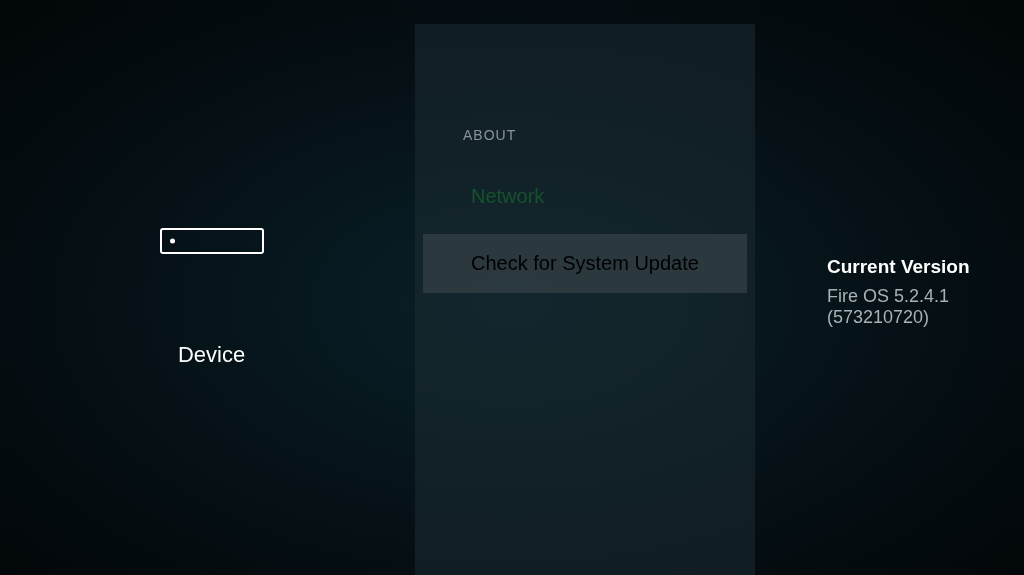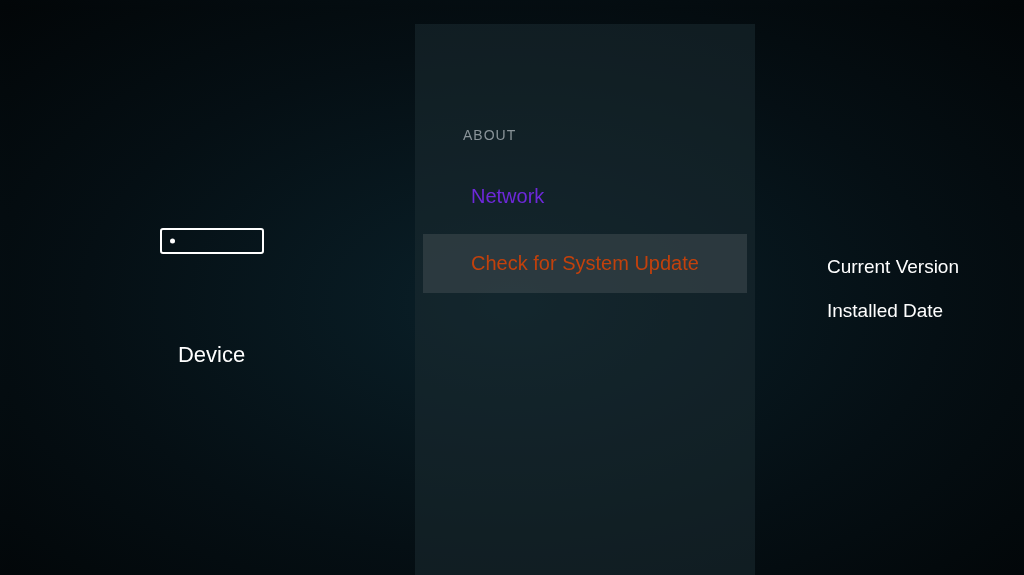--- a/index.html
+++ b/index.html
@@ -56,42 +56,42 @@
     }
     .section-header {
       color: #8a9499;
       font-size: 14px;
       letter-spacing: 1px;
       padding-left: 40px;
       margin-bottom: 24px;
     }
     .menu-item {
       padding: 18px 40px;
-      color: #6d28d9;
+      color: #14532d;
       font-size: 20px;
       font-weight: 400;
       cursor: pointer;
     }
     .menu-item.selected {
       background: rgba(60, 72, 76, 0.6);
-      color: #c2410c;
+      color: #000000;
     }
     .right-panel {
       flex: 1;
       padding-top: 224px;
       padding-left: 40px;
       padding-right: 20px;
     }
     .info-block {
       margin-bottom: 22px;
     }
     .info-label {
       color: #ffffff;
       font-size: 19px;
-      font-weight: 400;
+      font-weight: 700;
       margin-bottom: 2px;
     }
     .info-value {
       color: #a8b2b6;
       font-size: 18px;
       font-weight: 400;
     }
   </style>
 </head>
 <body>
@@ -107,19 +107,19 @@
     <span>Network</span>
   </div>
   <div class="menu-item selected">
     <span>Check for System Update</span>
   </div>
 </div>
 
 <div class="right-panel">
   <div class="info-block">
     <div class="info-label">Current Version</div>
+    <div class="info-value">Fire OS 5.2.4.1 (573210720)</div>
   </div>
   <div class="info-block">
-    <div class="info-label">Installed Date</div>
   </div>
   <div class="info-block">
   </div>
 </div>
 
 </body></html>

